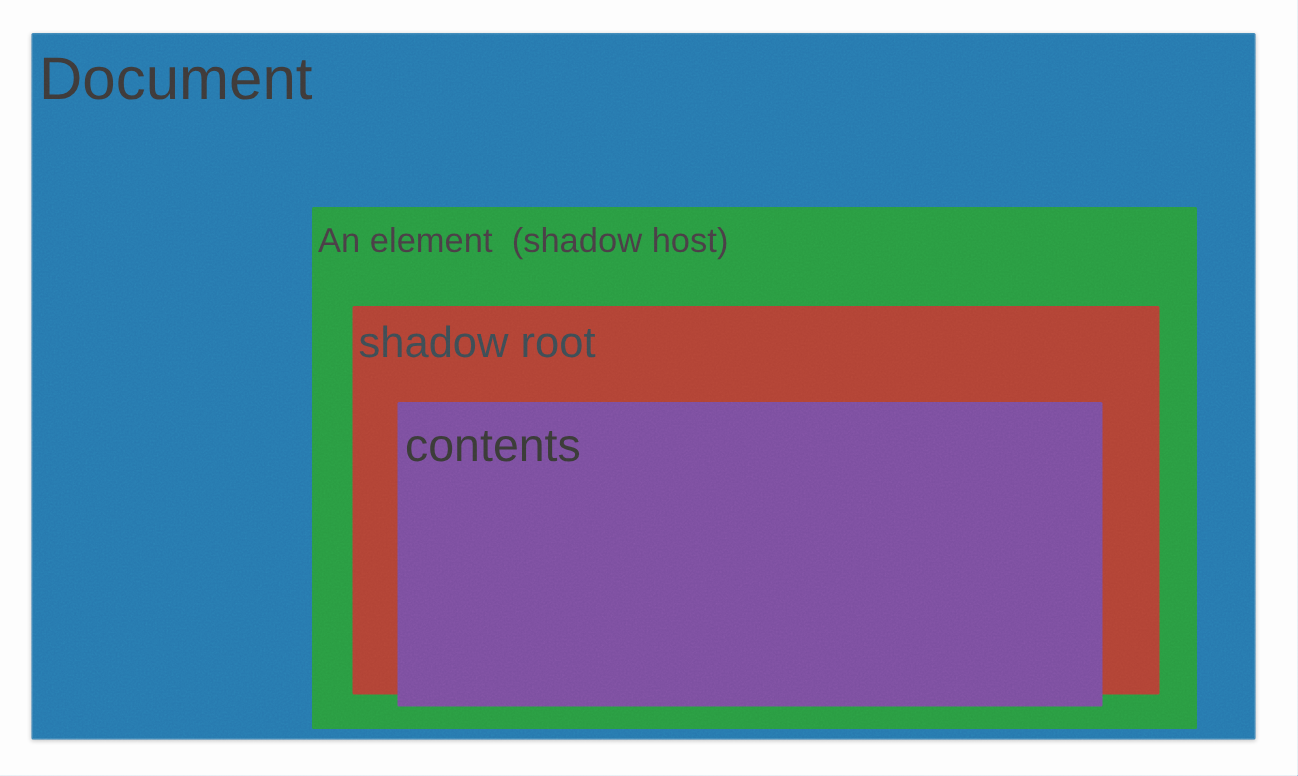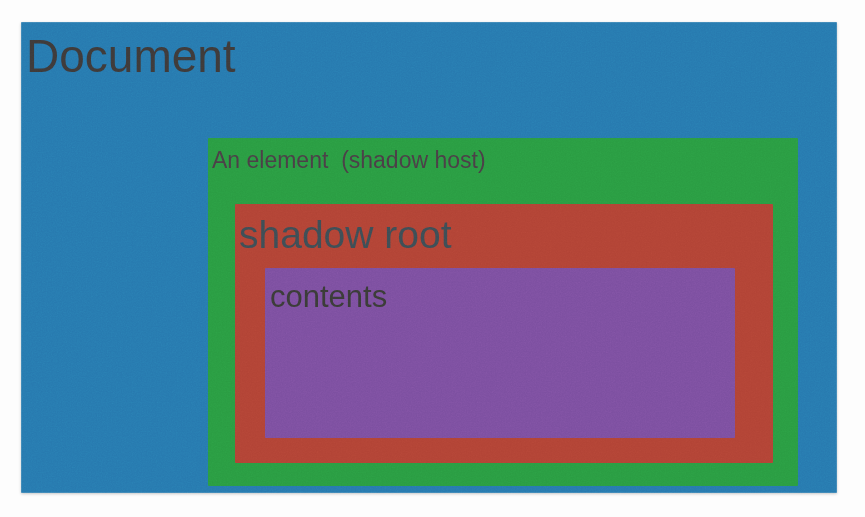--- a/index.html
+++ b/index.html
@@ -27,31 +27,31 @@
   .box-host {
     left: 187px; top: 116px;
     width: 590px; height: 348px;
   }
   .box-root {
     left: 27px; top: 66px;
     width: 538px; height: 259px;
   }
   .box-contents {
     left: 30px; top: 64px;
-    width: 470px; height: 170px;
+    width: 470px; height: 203px;
   }
 
   .label {
     white-space: pre;            
     line-height: 1.15;
     user-select: none;
   }
-  .label-document { padding: 8px 0 0 5px;  font-size: 46px; }
+  .label-document { padding: 8px 0 0 5px;  font-size: 40px; }
   .label-host     { padding: 9px 0 0 4px;  font-size: 23px; }
-  .label-root     { padding: 9px 0 0 4px;  font-size: 39px; }
+  .label-root     { padding: 9px 0 0 4px;  font-size: 29px; }
   .label-contents { padding: 11px 0 0 5px; font-size: 31px; }
 
   .noise-overlay {
     position: absolute;
     left: 0; top: 0;
     width: 865px; height: 517px;
     pointer-events: none;
     opacity: 0.14;
     mix-blend-mode: overlay;
   }

